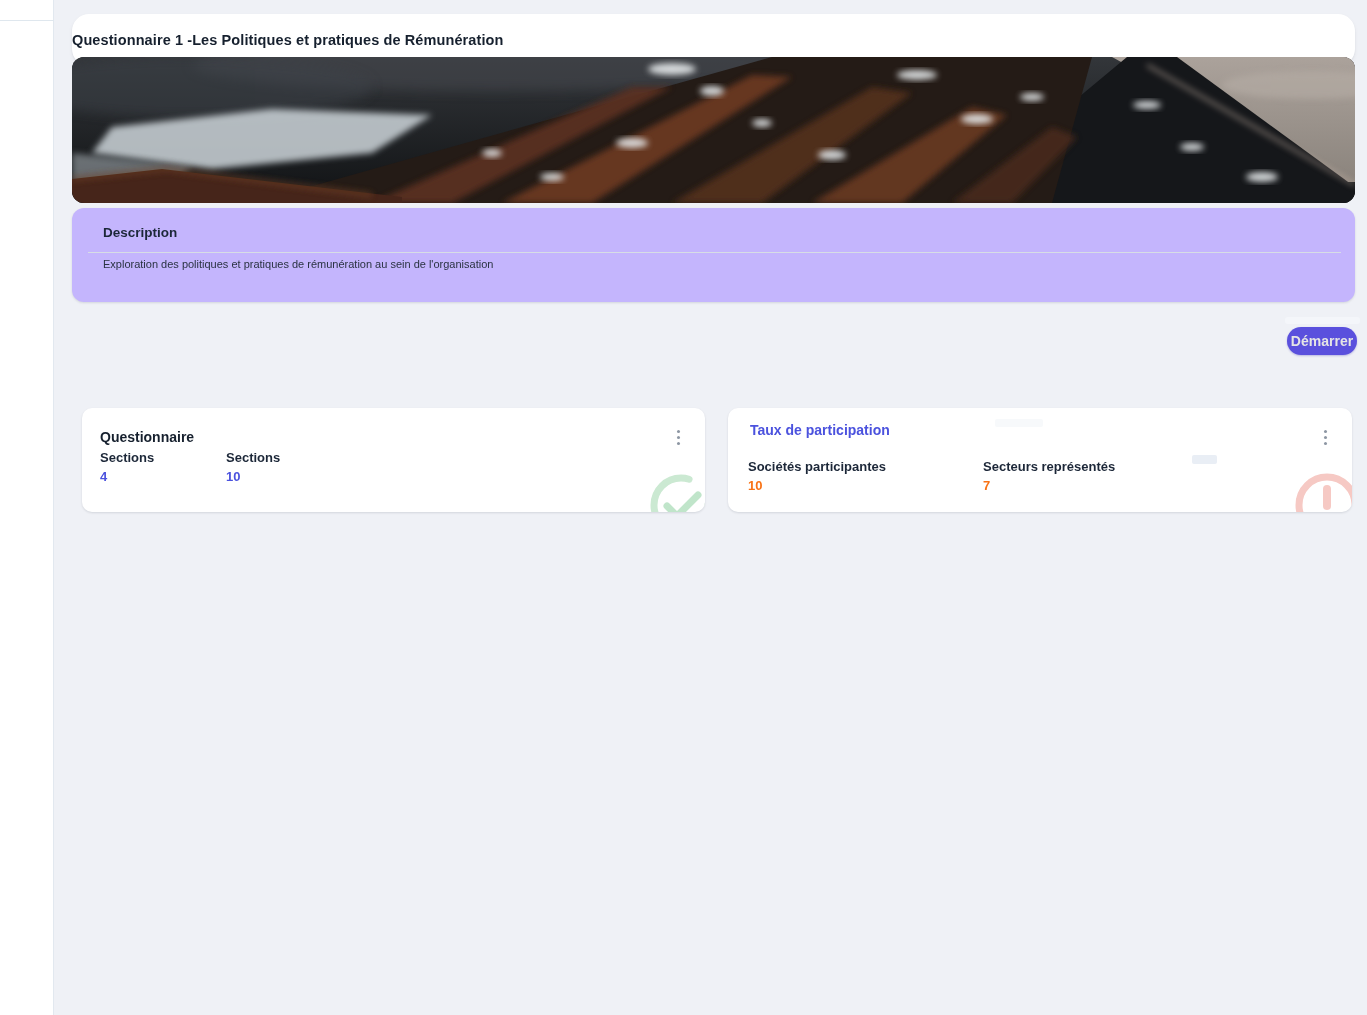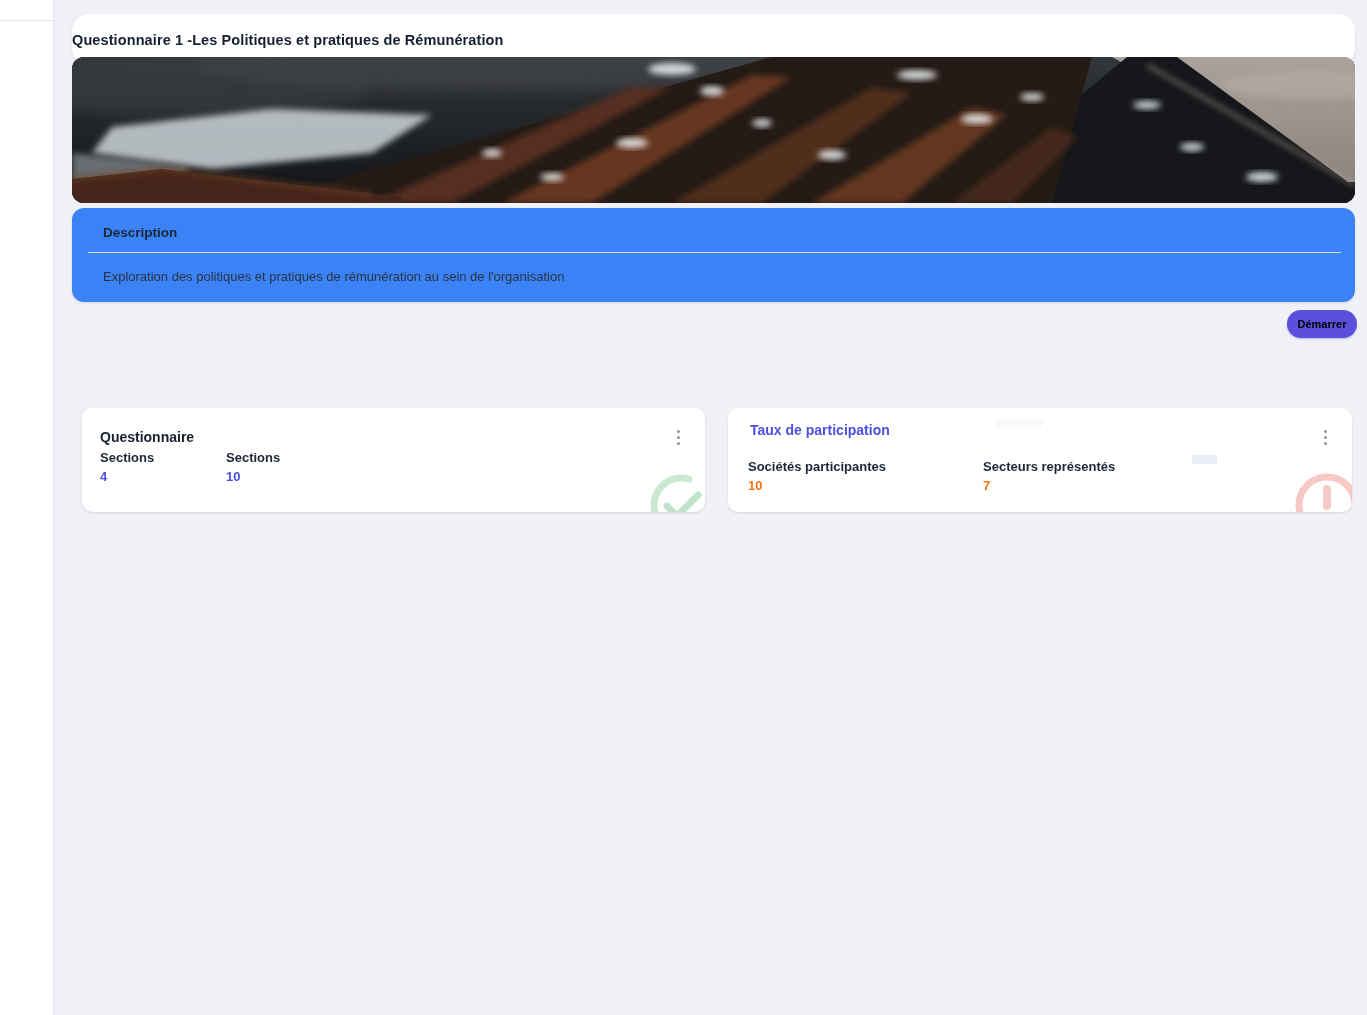--- a/index.html
+++ b/index.html
@@ -32,45 +32,45 @@
   
   .banner {
     position:absolute; left:72px; top:57px; width:1283px; height:146px;
     border-radius:12px; overflow:hidden; background:#1b1d1f;
   }
   .banner svg { display:block; width:100%; height:100%; }
 
   
   .desc-card {
     position:absolute; left:72px; top:208px; width:1283px; height:94px;
-    background:#3b82f6; border-radius:12px;
+    background:#c4b5fd; border-radius:12px;
     box-shadow:0 1px 2px rgba(16,24,40,.05), 0 1px 3px rgba(16,24,40,.07);
   }
   .desc-heading {
     position:absolute; left:31px; top:17px;
     font-size:13.5px; font-weight:700; color:#1c2738;
   }
   .desc-divider {
     position:absolute; left:16px; right:14px; top:44px; height:1px; background:#d7dde5;
   }
   .desc-body {
-    position:absolute; left:31px; top:61px;
-    font-size:13px; color:#2a3342;
+    position:absolute; left:31px; top:50px;
+    font-size:11px; color:#2a3342;
   }
 
   
   .start-skeleton {
     position:absolute; left:1285px; top:317px; width:75px; height:7px;
     background:#f4f6fa; border-radius:3px;
   }
   .start-btn {
-    position:absolute; left:1287px; top:310px; width:70px; height:28px;
+    position:absolute; left:1287px; top:327px; width:70px; height:28px;
     background:#5a50dd; border:none; border-radius:14px;
-    color:#000000; font-family:"Liberation Sans", sans-serif;
-    font-size:11px; font-weight:700; cursor:pointer;
+    color:#e5e5e5; font-family:"Liberation Sans", sans-serif;
+    font-size:14px; font-weight:700; cursor:pointer;
     display:flex; align-items:center; justify-content:center;
     box-shadow:0 1px 2px rgba(60,50,180,.3);
   }
 
   
   .stat-card {
     position:absolute; top:408px; height:104px;
     background:#ffffff; border-radius:10px; overflow:hidden;
     box-shadow:0 1px 2px rgba(16,24,40,.05), 0 1px 3px rgba(16,24,40,.07);
   }

